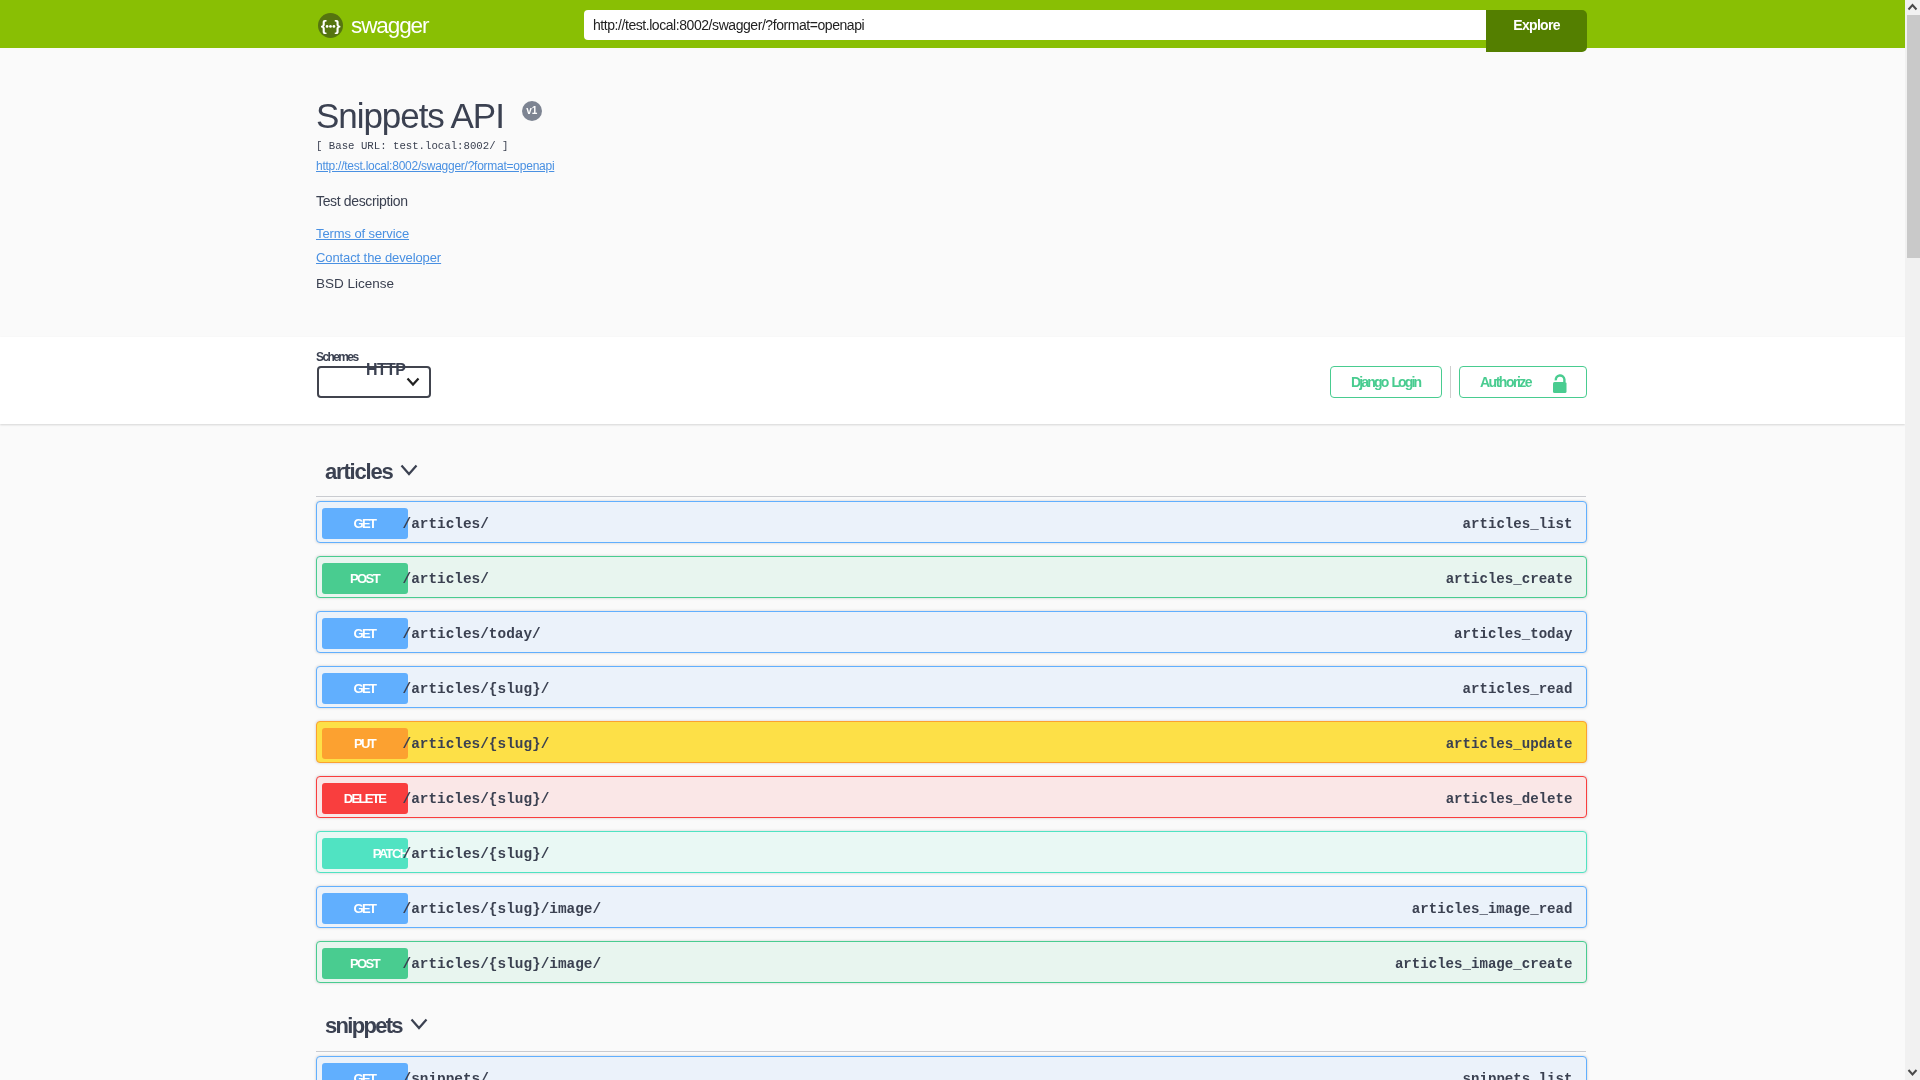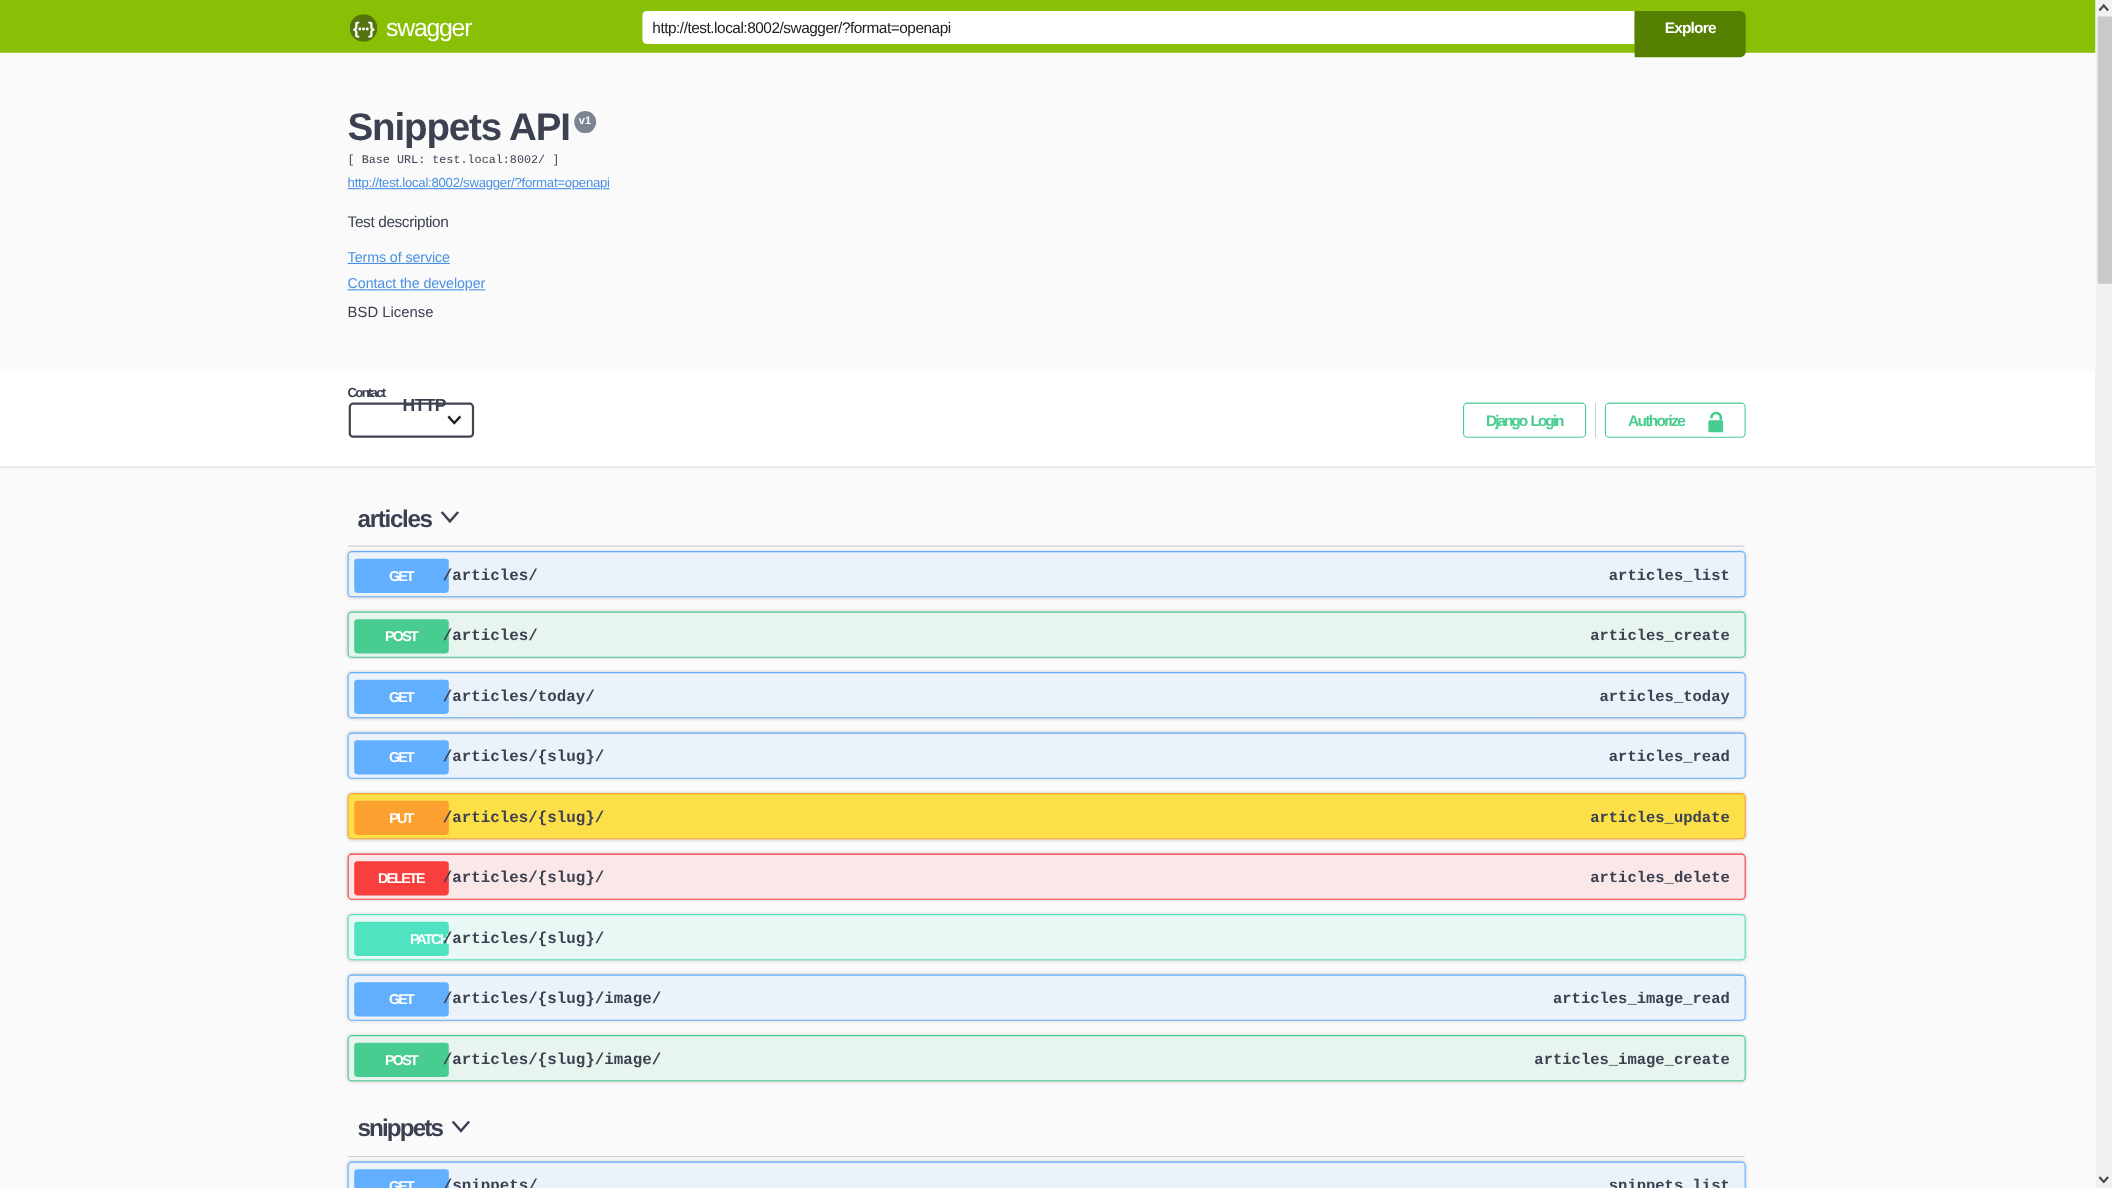--- a/index.html
+++ b/index.html
@@ -40,33 +40,33 @@
     <circle cx="12.5" cy="13.4" r="1.35" fill="#fff"></circle>
     <circle cx="15.9" cy="13.4" r="1.35" fill="#fff"></circle>
   </svg>
   <div class="abs" style="left:351px;top:13.5px;font-size:22.5px;line-height:23px;font-weight:normal;color:#fff;letter-spacing:-1.1px;">swagger</div>
   <div id="dlinput">
       <span>http://test.local:8002/swagger/?format=openapi</span>
     </div>
   <div id="explore">Explore</div>
 </div>
 
-<div class="abs" style="left:316px;top:97.9px;font-size:35px;line-height:35px;font-weight:bold;color:#3b4151;letter-spacing:-1.05px;">Snippets API</div>
+<div class="abs" style="left:316px;top:97.9px;font-size:35px;line-height:35px;font-weight:normal;color:#3b4151;letter-spacing:-1.05px;">Snippets API</div>
 <div class="abs" style="left:522px;top:101.3px;width:19.6px;height:19.4px;border-radius:10px;background:#7d8492;
      color:#fff;font-size:10px;font-weight:bold;text-align:center;line-height:19.4px;letter-spacing:0;">v1</div>
 <div class="abs mono" style="left:316px;top:141px;font-size:10.7px;line-height:10.7px;color:#3b4151;">[ Base URL: test.local:8002/ ]</div>
 <div class="abs" style="left:316px;top:160px;font-size:12px;line-height:12px;letter-spacing:-0.25px;">
   <a href="#">http://test.local:8002/swagger/?format=openapi</a></div>
 <div class="abs" style="left:316px;top:194px;font-size:14px;line-height:14px;letter-spacing:-0.35px;color:#3b4151;">Test description</div>
 <div class="abs" style="left:316px;top:226.6px;font-size:13px;line-height:13px;letter-spacing:-0.1px;"><a href="#">Terms of service</a></div>
 <div class="abs" style="left:316px;top:251px;font-size:13px;line-height:13px;letter-spacing:-0.1px;"><a href="#">Contact the developer</a></div>
 <div class="abs" style="left:316px;top:276.5px;font-size:13.5px;line-height:13.5px;letter-spacing:0px;color:#3b4151;">BSD License</div>
 
 <div class="abs" style="left:0;top:337px;width:1905px;height:87px;background:#fff;box-shadow:0 1px 2px rgba(0,0,0,.15);"></div>
-<div class="abs" style="left:316px;top:350.5px;font-size:12px;line-height:12px;font-weight:bold;letter-spacing:-1.6px;color:#3b4151;">Contact</div>
+<div class="abs" style="left:316px;top:350.5px;font-size:12px;line-height:12px;font-weight:bold;letter-spacing:-1.6px;color:#3b4151;">Schemes</div>
 <div class="abs" style="left:316.5px;top:366px;width:110px;height:28px;background:#fff;border:2px solid #41444e;border-radius:4px;"></div>
 <div class="abs" style="left:330px;top:363px;font-size:16px;line-height:14px;font-weight:bold;letter-spacing:-0.65px;color:#3b4151;margin-left:36px;">HTTP</div>
 <svg class="abs" style="left:406px;top:377px" width="14" height="10" viewBox="0 0 14 10">
   <path d="M1.5 1.5 L7 7.5 L12.5 1.5" fill="none" stroke="#222" stroke-width="2.2"></path>
   </svg>
 <div class="abs" style="left:1329.5px;top:366px;width:110.5px;height:30px;border:1px solid #49cc90;border-radius:4px;"></div>
 <div class="abs" style="left:1351px;top:374.5px;font-size:14px;line-height:14px;font-weight:bold;letter-spacing:-1.85px;word-spacing:2px;color:#49cc90;">Django Login</div>
 <div class="abs" style="left:1449.5px;top:366px;width:1.5px;height:32px;background:#cfcfcf;"></div>
 <div class="abs" style="left:1458.5px;top:366px;width:126px;height:30px;border:1px solid #49cc90;border-radius:4px;"></div>
 <div class="abs" style="left:1480px;top:375px;font-size:14px;line-height:14px;font-weight:bold;letter-spacing:-1.5px;color:#49cc90;">Authorize</div>

